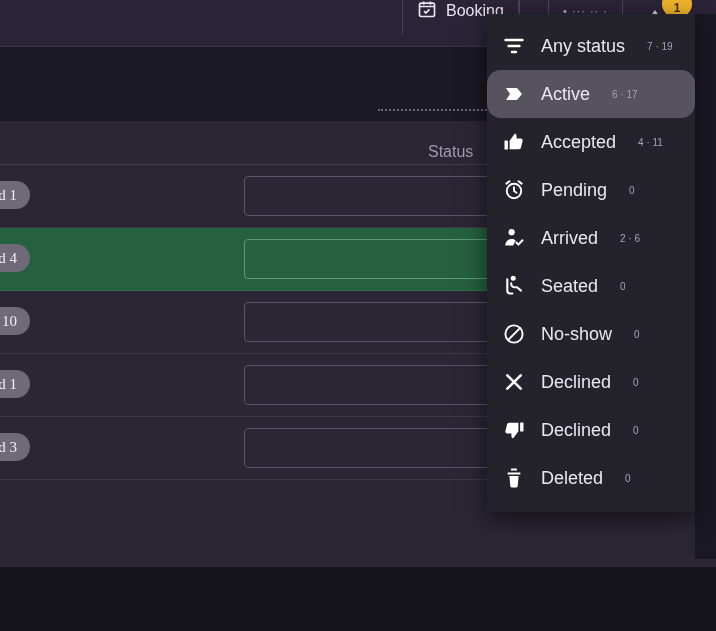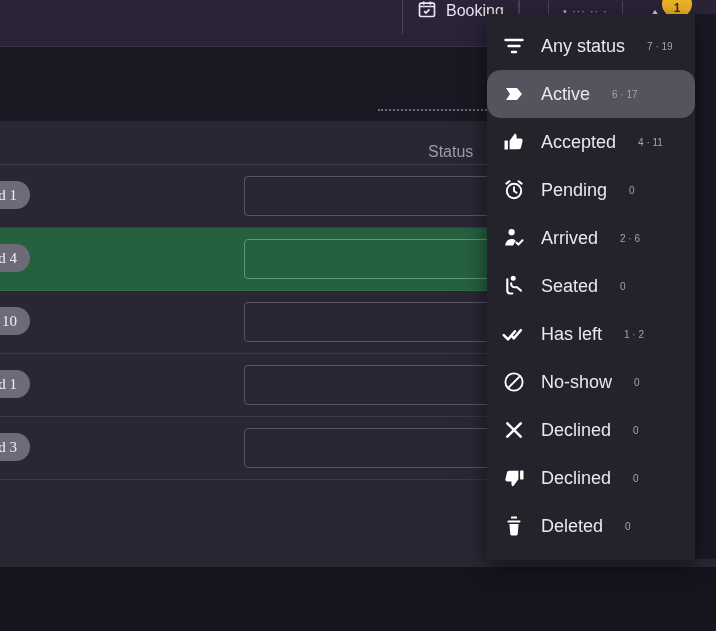--- a/index.html
+++ b/index.html
@@ -399,30 +399,20 @@
             <path d="M5.3 5.2v11.4c0 1.6 1.3 2.9 2.9 2.9h2.2" stroke="#ffffff" stroke-width="2.1" fill="none" stroke-linecap="round"></path>
             <path d="M9.2 9.4c0 2.4 1.5 3.9 3.6 3.9h2.2l4 3.3" stroke="#ffffff" stroke-width="2.1" fill="none" stroke-linecap="round" stroke-linejoin="round"></path>
           </svg>
         </span>
         <span class="mi-label">Seated</span>
         <span class="mi-count">0</span>
       </div>
       <div class="menu-item">
         <span class="mi-ico">
           <svg width="24" height="24" viewBox="0 0 24 24" fill="none" stroke="#ffffff" stroke-width="2" stroke-linecap="round" stroke-linejoin="round">
-            <path d="M1.8 13.2 6 17.4 13 9.2" stroke-width="2.5"></path>
-            <path d="M9.3 13.6 11.8 16.4 18.9 8.1" stroke-width="2.5"></path>
-          </svg>
-        </span>
-        <span class="mi-label">Has left</span>
-        <span class="mi-count">1 · 2</span>
-      </div>
-      <div class="menu-item">
-        <span class="mi-ico">
-          <svg width="24" height="24" viewBox="0 0 24 24" fill="none" stroke="#ffffff" stroke-width="2" stroke-linecap="round" stroke-linejoin="round">
             <circle cx="12" cy="12" r="8.6" stroke-width="1.9"></circle>
             <path d="M6.1 18 18 6.1" stroke-width="1.9"></path>
           </svg>
         </span>
         <span class="mi-label">No-show</span>
         <span class="mi-count">0</span>
       </div>
       <div class="menu-item">
         <span class="mi-ico">
           <svg width="24" height="24" viewBox="0 0 24 24" fill="none" stroke="#ffffff" stroke-width="2" stroke-linecap="round" stroke-linejoin="round">

